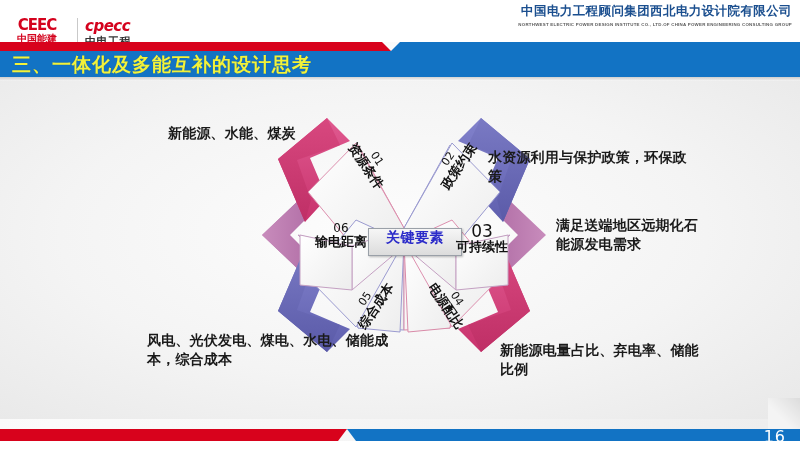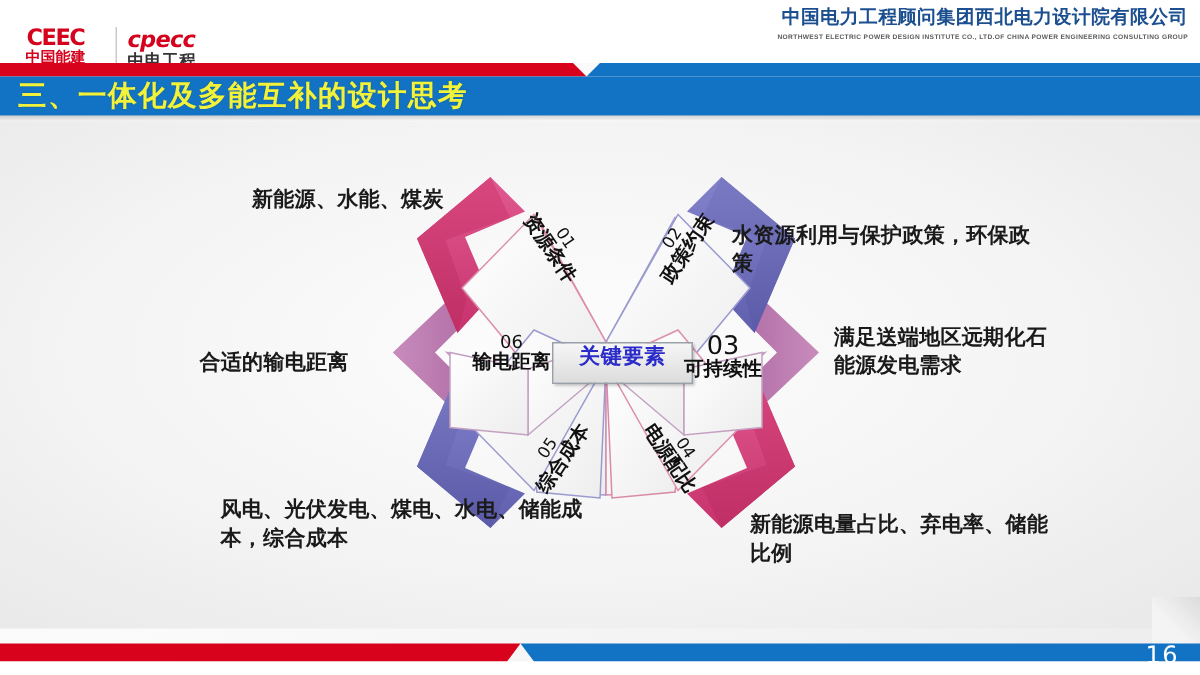--- a/index.html
+++ b/index.html
@@ -241,21 +241,20 @@
   <div class="plabel" id="pl06">
     <span class="num">06</span>
     <span class="txt">输电距离</span>
   </div>
 
   <div class="anno" id="an01">新能源、水能、煤炭</div>
   <div class="anno" id="an02">水资源利用与保护政策，环保政策</div>
   <div class="anno" id="an03">满足送端地区远期化石能源发电需求</div>
   <div class="anno" id="an04">新能源电量占比、弃电率、储能比例</div>
   <div class="anno" id="an05">风电、光伏发电、煤电、水电、储能成本，综合成本</div>
-  <div class="anno" id="an06">合适的输电距离</div>
 
   <div class="corner-fold"></div>
   <div class="bar-red-bot"></div>
   <div class="bar-blue-bot"></div>
   <div class="notch-bot"></div>
   <div class="pagenum">16</div>
   <div class="footer-white"></div>
 
 </div>
 

